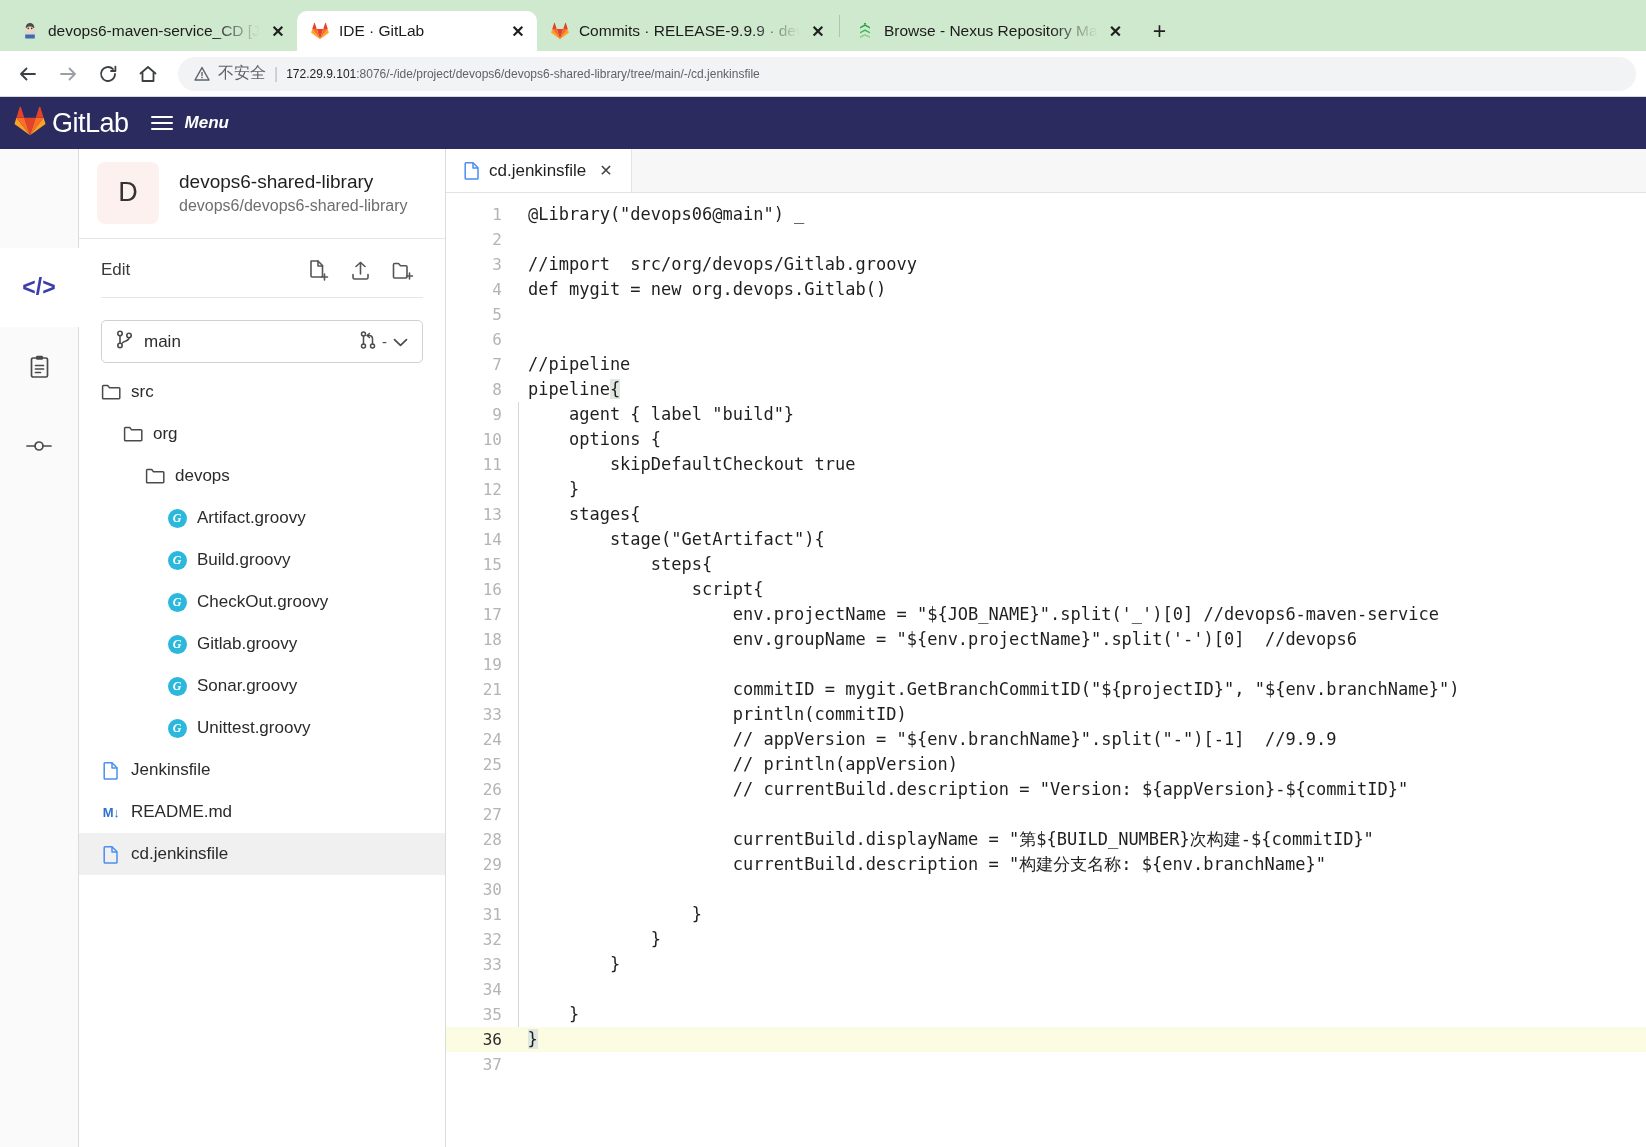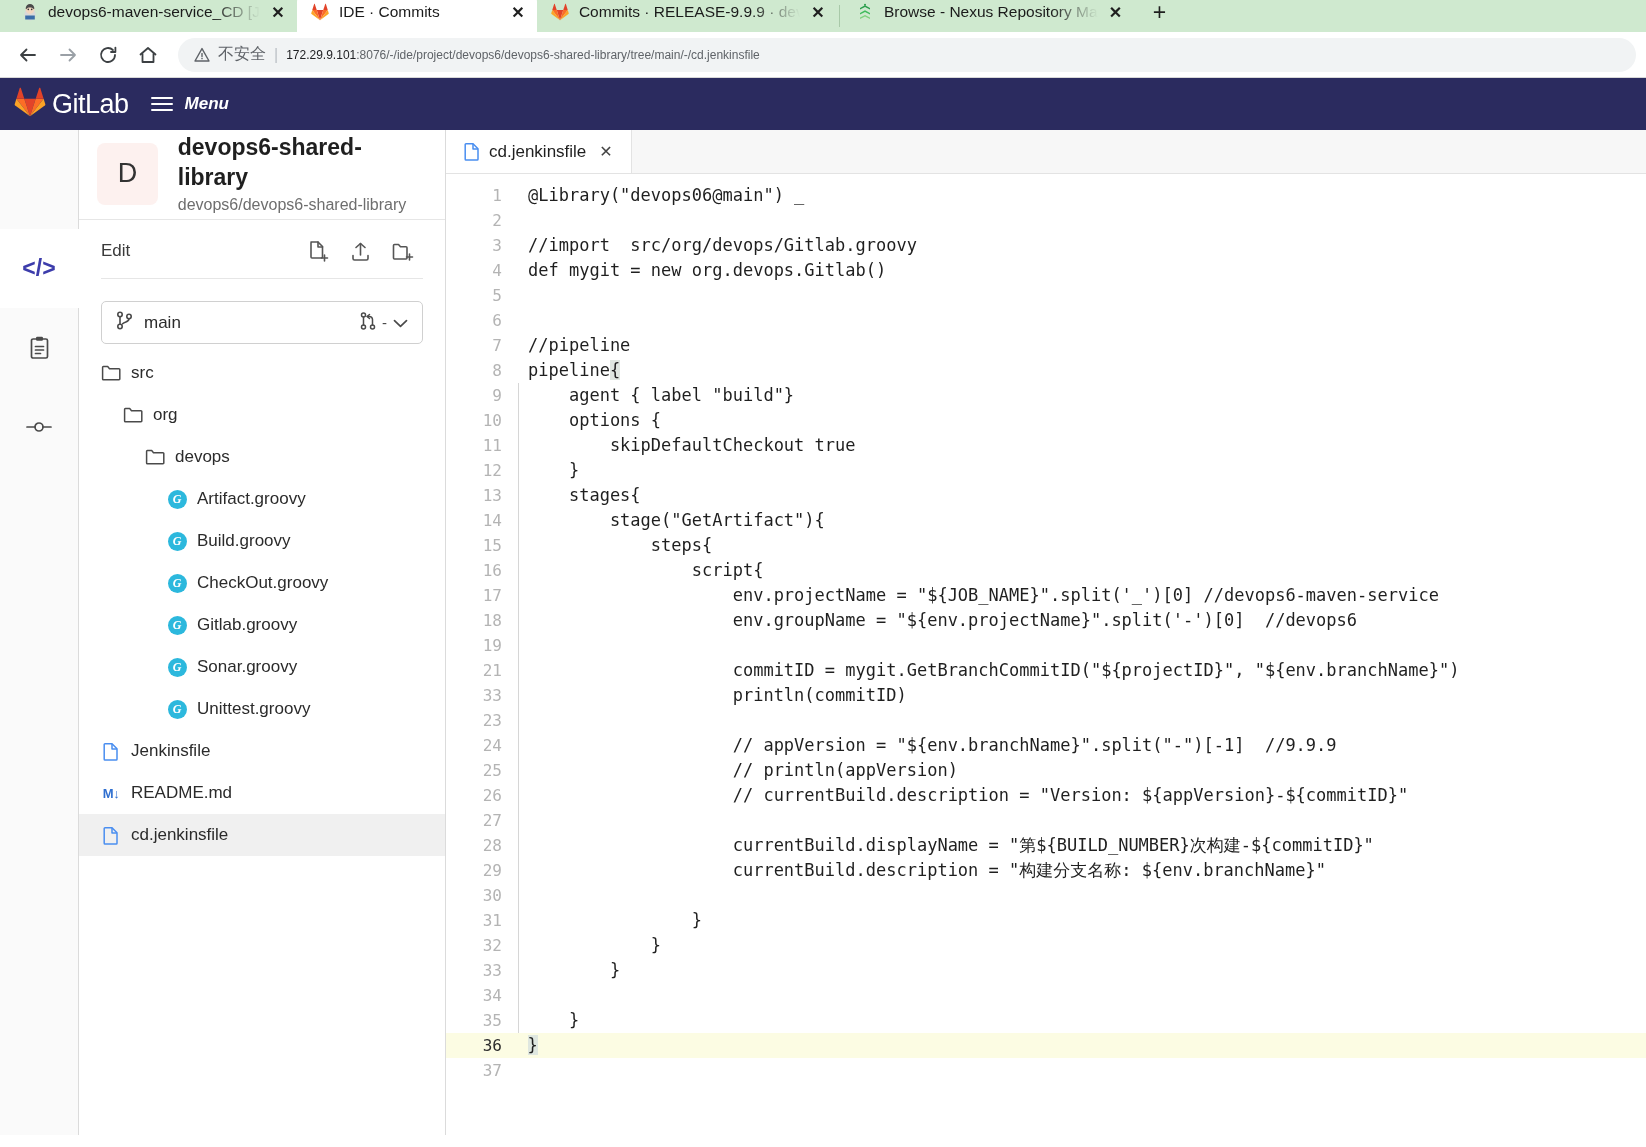--- a/index.html
+++ b/index.html
@@ -8,21 +8,21 @@
     width: 1646px; height: 1147px;
     overflow: hidden;
     background: #ffffff;
     font-family: "Liberation Sans", sans-serif;
   }
 
   
   #browser-chrome { width: 100%; background: #cfe9cf; }
 
   #tab-strip {
-    height: 32px;
+    height: 51px;
     display: flex;
     align-items: flex-end;
     padding-left: 6px;
     background: #cfe9cf;
     position: relative;
   }
   .tab {
     height: 40px;
     display: flex;
     align-items: center;
@@ -159,21 +159,21 @@
     border-bottom: 1px solid #e6e6e6;
     height: 90px;
   }
   #project-avatar {
     width: 62px; height: 62px;
     background: #fdf1ef;
     border-radius: 8px;
     display: flex; align-items: center; justify-content: center;
     font-size: 27px; color: #333; font-weight: 400;
   }
-  #project-name { font-size: 23px; font-weight: 700; color: #1f1f1f; line-height: 1.3; }
+  #project-name { font-size: 19px; font-weight: 400; color: #1f1f1f; line-height: 1.3; }
   #project-path { font-size: 16px; color: #6e6e6e; margin-top: 3px; }
 
   #branch-box {
     margin: 22px 22px 0 22px;
     height: 43px;
     border: 1px solid #d0d0d0;
     border-radius: 5px;
     display: flex;
     align-items: center;
     padding: 0 14px;
@@ -306,21 +306,21 @@
         <svg width="18" height="18" viewBox="0 0 20 19">
           <path d="M10 18.6 13.6 7.4H6.4z" fill="#e24329"></path>
           <path d="M10 18.6 6.4 7.4H1.4z" fill="#fc6d26"></path>
           <path d="M1.4 7.4.3 10.9a.8.8 0 0 0 .3.85L10 18.6z" fill="#fca326"></path>
           <path d="M1.4 7.4h5L4.2.7c-.1-.34-.6-.34-.72 0z" fill="#e24329"></path>
           <path d="M10 18.6 13.6 7.4h5z" fill="#fc6d26"></path>
           <path d="M18.6 7.4l1.1 3.5a.8.8 0 0 1-.3.85L10 18.6z" fill="#fca326"></path>
           <path d="M18.6 7.4h-5L15.8.7c.12-.34.6-.34.72 0z" fill="#e24329"></path>
         </svg>
       </span>
-      <span class="tab-title">IDE · Commits</span>
+      <span class="tab-title">IDE · GitLab</span>
       <span class="tab-close">✕</span>
     </div>
 
     <div class="tab inactive">
       <span class="tab-fav">
         <svg width="18" height="18" viewBox="0 0 20 19">
           <path d="M10 18.6 13.6 7.4H6.4z" fill="#e24329"></path>
           <path d="M10 18.6 6.4 7.4H1.4z" fill="#fc6d26"></path>
           <path d="M1.4 7.4.3 10.9a.8.8 0 0 0 .3.85L10 18.6z" fill="#fca326"></path>
           <path d="M1.4 7.4h5L4.2.7c-.1-.34-.6-.34-.72 0z" fill="#e24329"></path>
@@ -616,21 +616,20 @@
         <div class="code-line"><span class="ln">12</span><span class="guide on"></span><span class="src">    }</span></div>
         <div class="code-line"><span class="ln">13</span><span class="guide on"></span><span class="src">    stages{</span></div>
         <div class="code-line"><span class="ln">14</span><span class="guide on"></span><span class="src">        stage("GetArtifact"){</span></div>
         <div class="code-line"><span class="ln">15</span><span class="guide on"></span><span class="src">            steps{</span></div>
         <div class="code-line"><span class="ln">16</span><span class="guide on"></span><span class="src">                script{</span></div>
         <div class="code-line"><span class="ln">17</span><span class="guide on"></span><span class="src">                    env.projectName = "${JOB_NAME}".split('_')[0] //devops6-maven-service</span></div>
         <div class="code-line"><span class="ln">18</span><span class="guide on"></span><span class="src">                    env.groupName = "${env.projectName}".split('-')[0]  //devops6</span></div>
         <div class="code-line"><span class="ln">19</span><span class="guide on"></span><span class="src"></span></div>
         <div class="code-line"><span class="ln">21</span><span class="guide on"></span><span class="src">                    commitID = mygit.GetBranchCommitID("${projectID}", "${env.branchName}")</span></div>
         <div class="code-line"><span class="ln">33</span><span class="guide on"></span><span class="src">                    println(commitID)</span></div>
-        <div class="code-line"><span class="ln">23</span><span class="guide on"></span><span class="src"></span></div>
         <div class="code-line"><span class="ln">24</span><span class="guide on"></span><span class="src">                    // appVersion = "${env.branchName}".split("-")[-1]  //9.9.9</span></div>
         <div class="code-line"><span class="ln">25</span><span class="guide on"></span><span class="src">                    // println(appVersion)</span></div>
         <div class="code-line"><span class="ln">26</span><span class="guide on"></span><span class="src">                    // currentBuild.description = "Version: ${appVersion}-${commitID}"</span></div>
         <div class="code-line"><span class="ln">27</span><span class="guide on"></span><span class="src"></span></div>
         <div class="code-line"><span class="ln">28</span><span class="guide on"></span><span class="src">                    currentBuild.displayName = "第${BUILD_NUMBER}次构建-${commitID}"</span></div>
         <div class="code-line"><span class="ln">29</span><span class="guide on"></span><span class="src">                    currentBuild.description = "构建分支名称: ${env.branchName}"</span></div>
         <div class="code-line"><span class="ln">30</span><span class="guide on"></span><span class="src"></span></div>
         <div class="code-line"><span class="ln">31</span><span class="guide on"></span><span class="src">                }</span></div>
         <div class="code-line"><span class="ln">32</span><span class="guide on"></span><span class="src">            }</span></div>
         <div class="code-line"><span class="ln">33</span><span class="guide on"></span><span class="src">        }</span></div>

